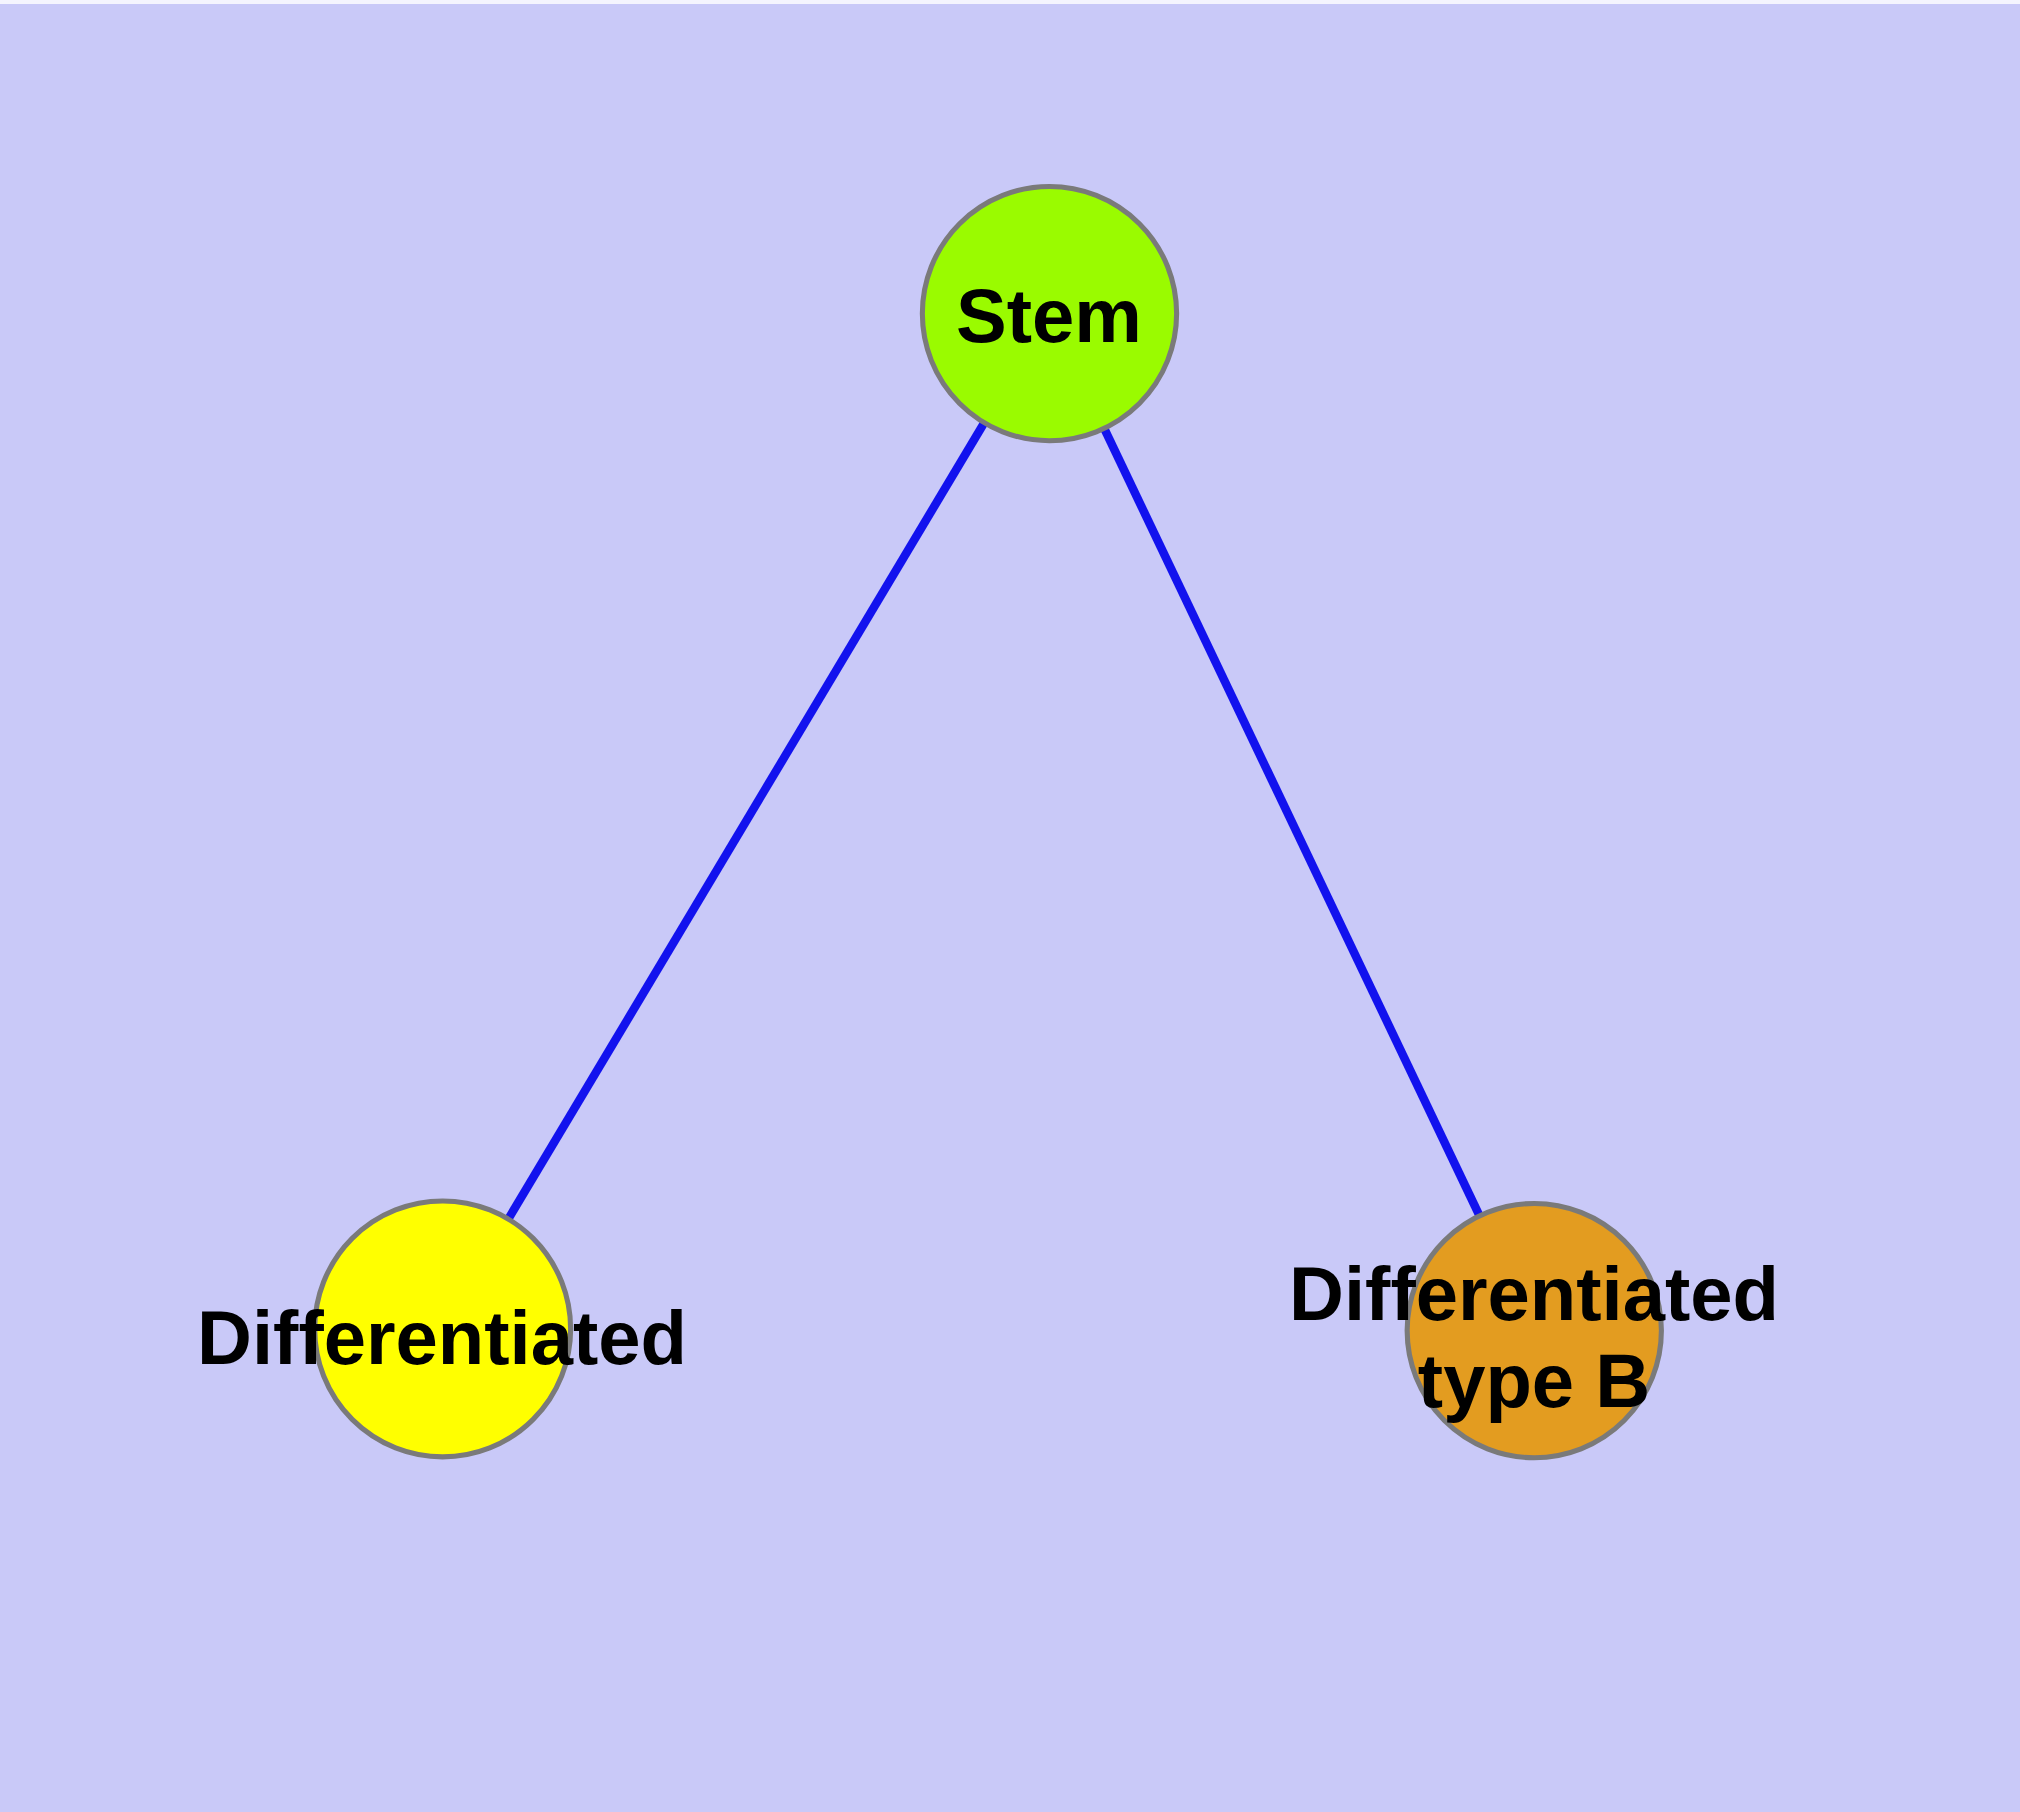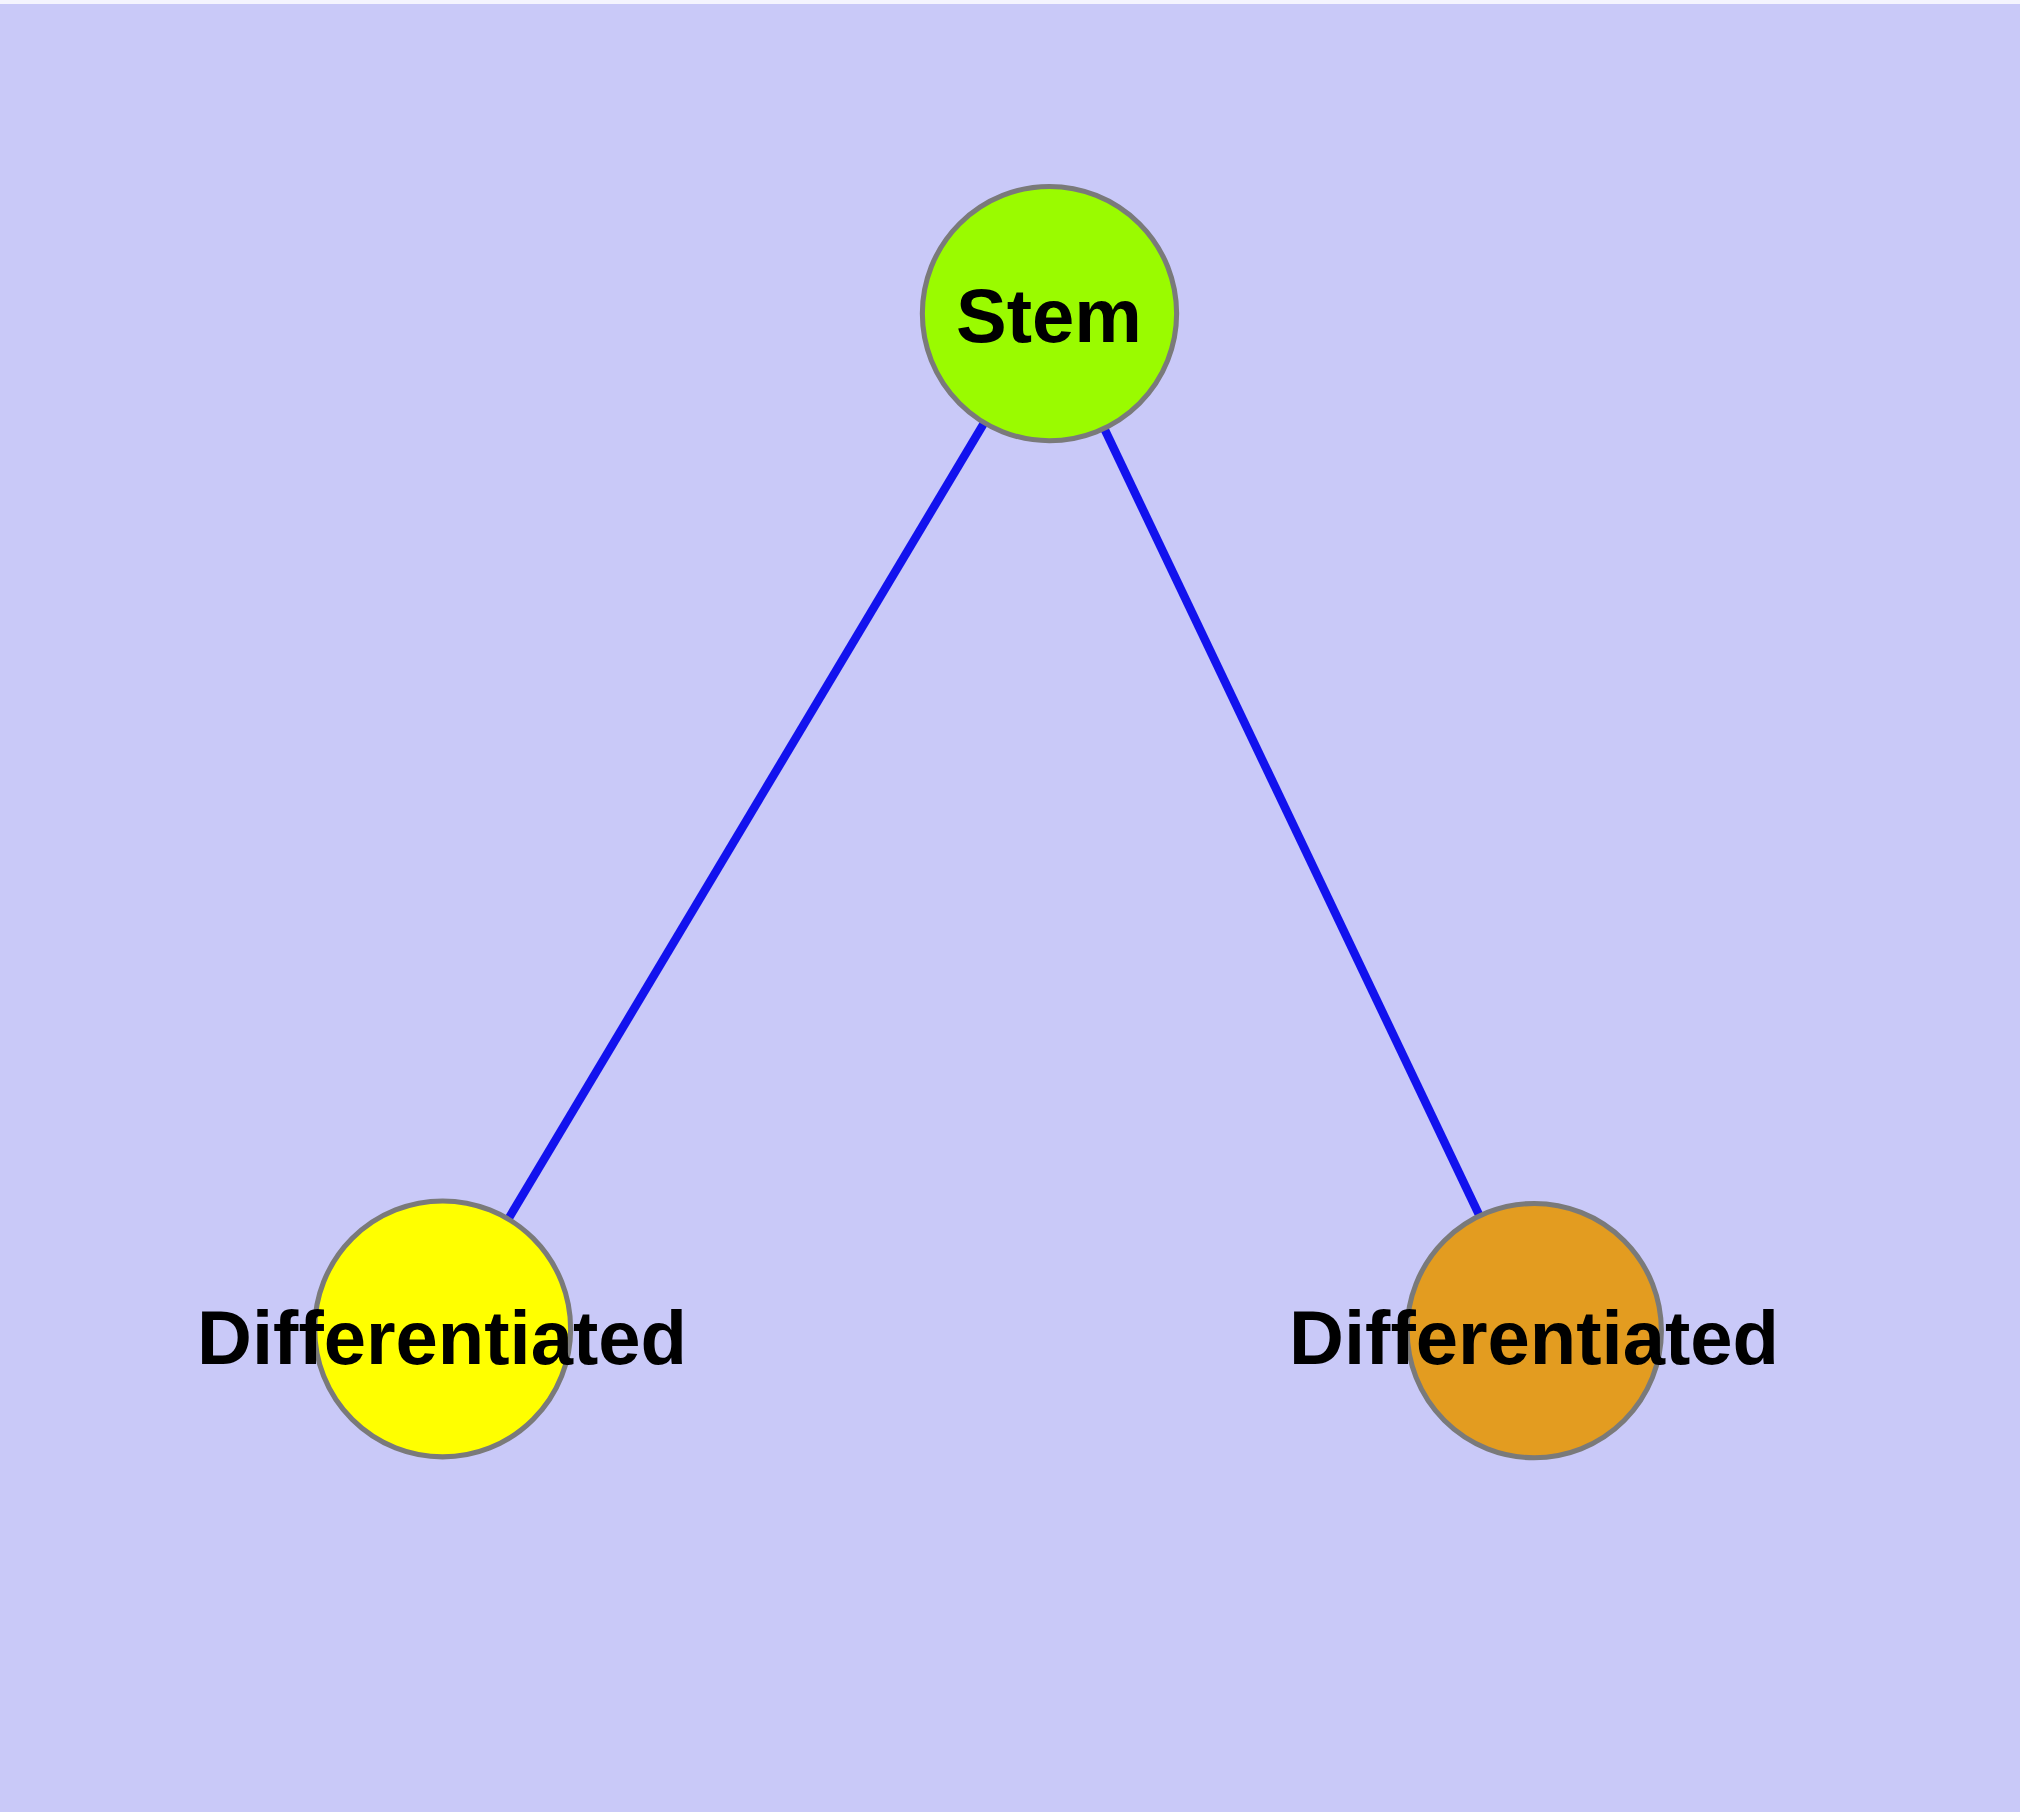--- a/index.html
+++ b/index.html
@@ -69,16 +69,17 @@
   <div class="node-label label-stem">
     <span>Stem</span>
   </div>
 
   <div class="node-label label-type-a">
     <span>Differentiated</span>
   </div>
 
   <div class="node-label label-type-b">
     <span>Differentiated</span>
+    <span>type B</span>
   </div>
 
 </div>
 
 
 </body></html>

